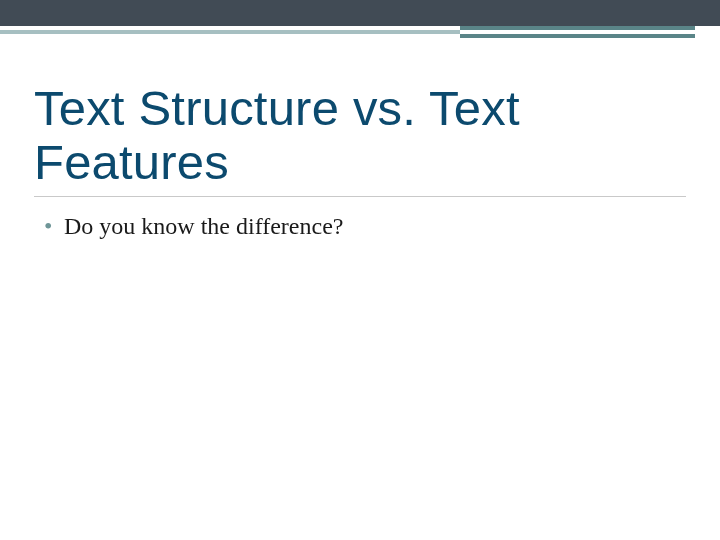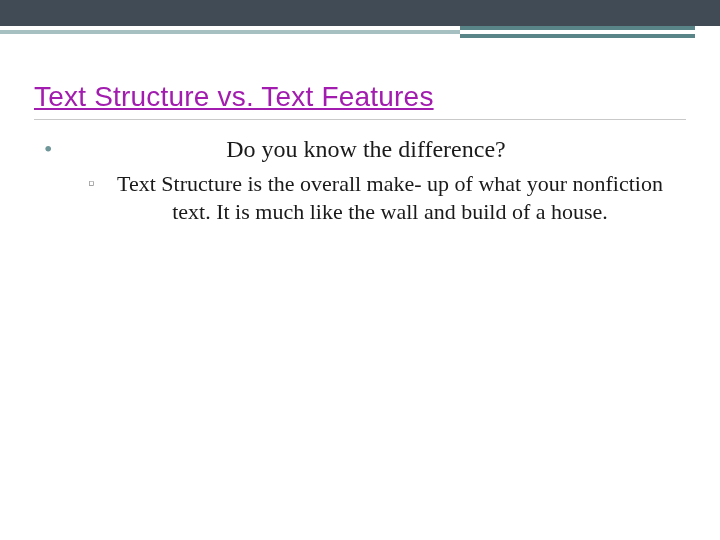--- a/index.html
+++ b/index.html
@@ -49,44 +49,42 @@
     height: 4px;
     width: 235px;
     background: #5a8588;
   }
   .content {
     padding: 44px 34px 0 34px;
   }
   .title {
     font-family: "Segoe UI Light", "Segoe UI", "Helvetica Neue", Arial, sans-serif;
     font-weight: 300;
-    font-size: 28px;
+    font-size: 49px;
     line-height: 1.1;
-    color: #a21caf;
+    color: #0c4a6e;
     margin: 0 0 4px 0;
     letter-spacing: 0.2px;
-    text-decoration: underline;
   }
   .title-rule {
     border: 0;
     border-top: 1px solid #c9c9c9;
     margin: 6px 0 14px 0;
   }
   ul.level1 {
     list-style: none;
     margin: 0;
     padding: 0 18px 0 8px;
   }
   ul.level1 > li {
     position: relative;
     padding-left: 22px;
     font-size: 24px;
     line-height: 1.25;
     margin-bottom: 21px;
-    text-align: center;
   }
   ul.level1 > li::before {
     content: "•";
     position: absolute;
     left: 2px;
     top: 0;
     color: #6f9698;
     font-size: 24px;
     line-height: 1.25;
   }
@@ -124,20 +122,17 @@
   </div>
 
   <div class="content">
     <h1 class="title">Text Structure vs. Text Features</h1>
     <hr class="title-rule">
 
     <ul class="level1">
       <li>
         <span>Do you know the difference?</span>
         <ul class="level2">
-          <li>
-            <span>Text Structure is the overall make- up of what your nonfiction text.  It is much like the wall and build of a house.</span>
-          </li>
         </ul>
       </li>
     </ul>
   </div>
 </div>
 
 </body></html>

